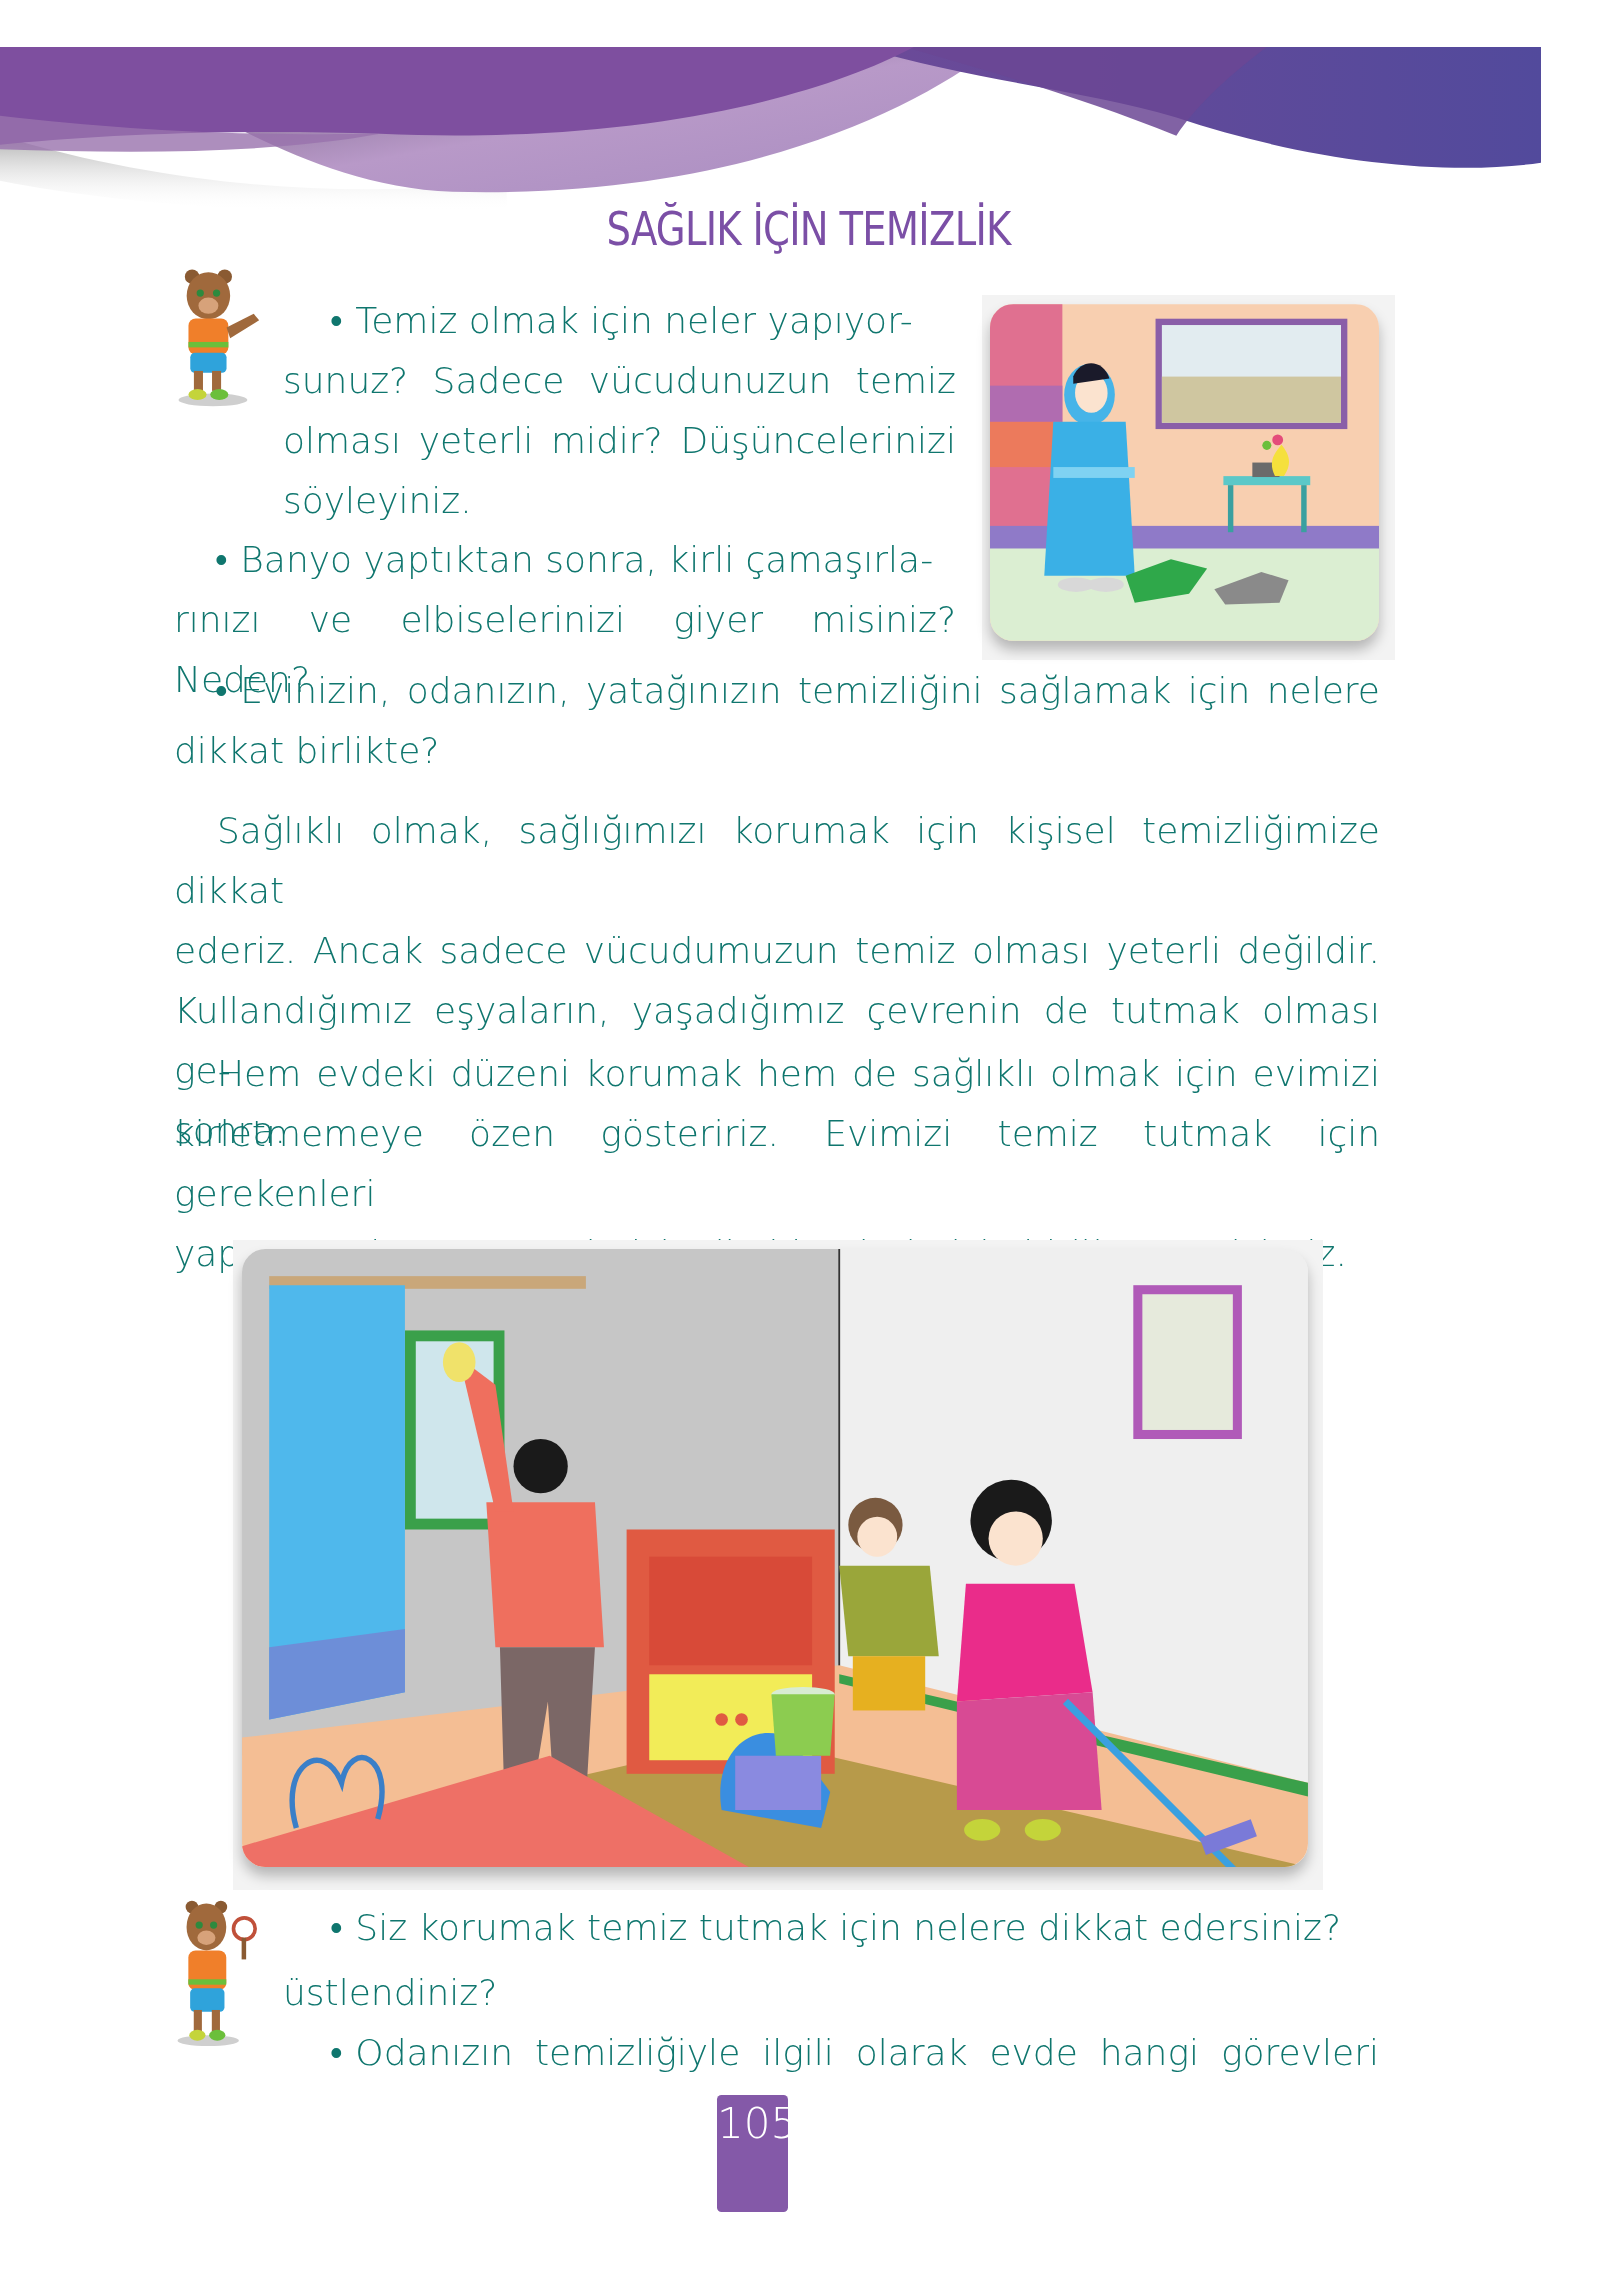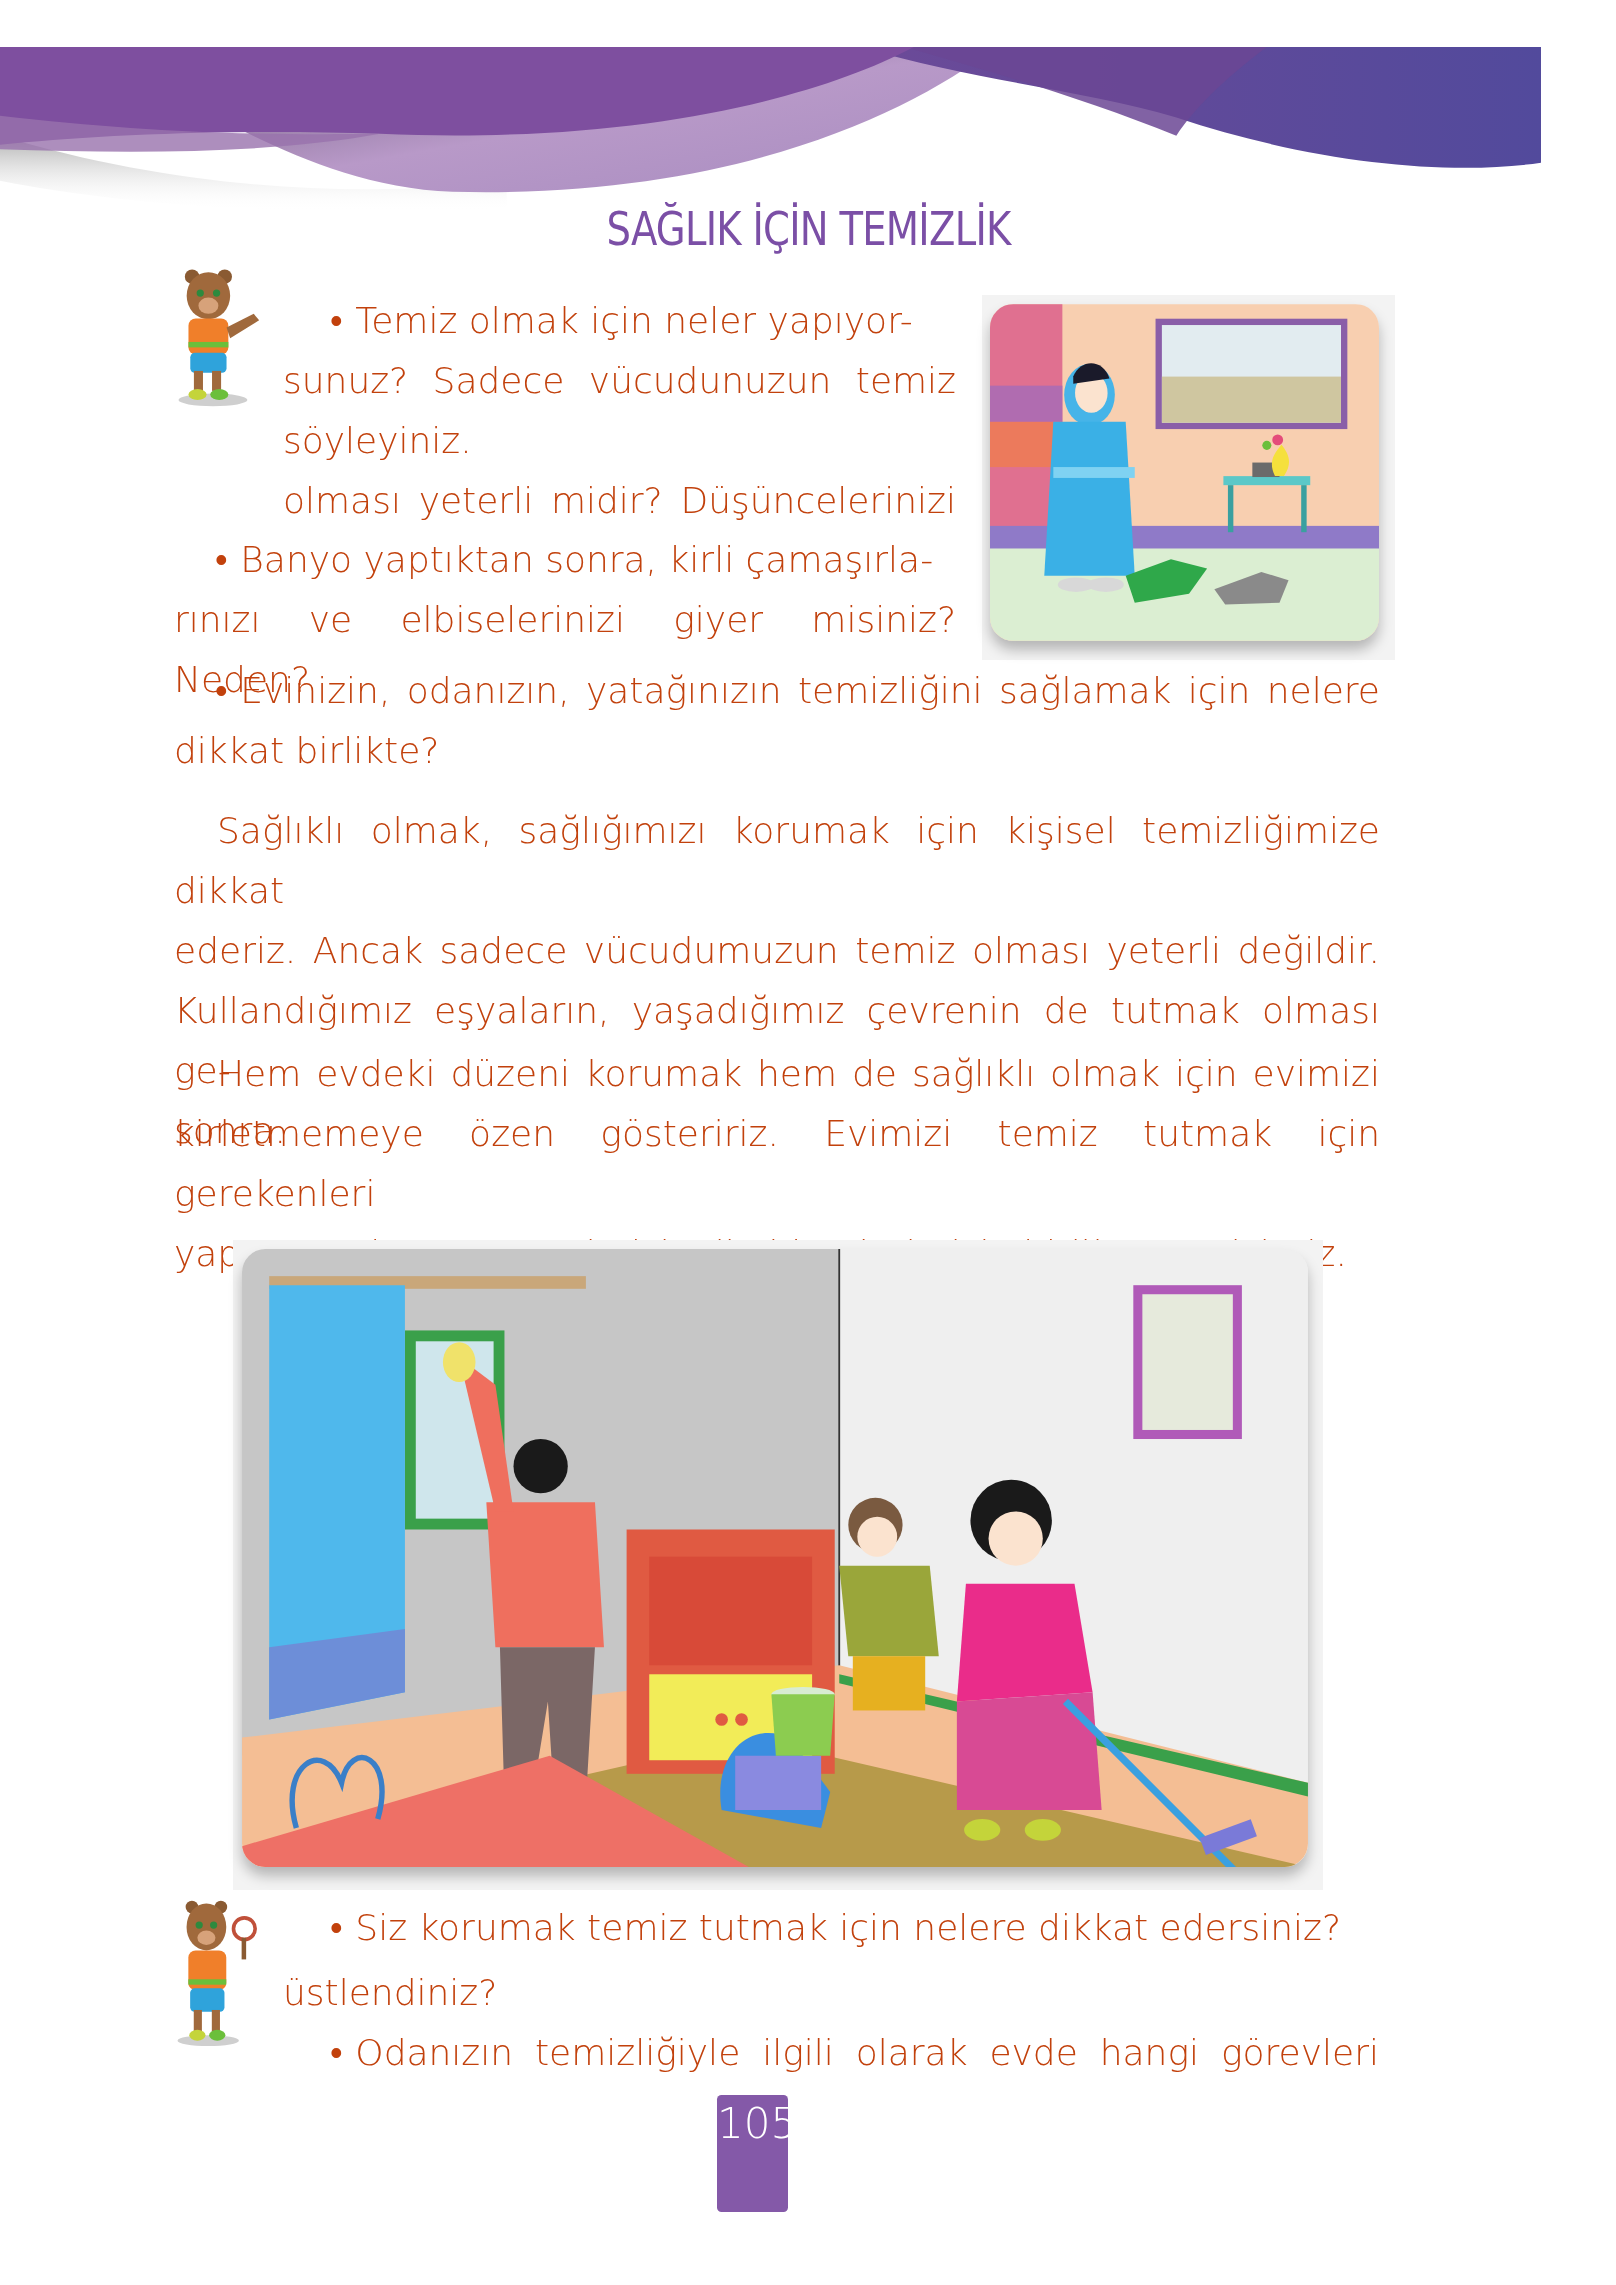--- a/index.html
+++ b/index.html
@@ -3,21 +3,21 @@
 <meta charset="utf-8">
 <style>
   html, body { margin:0; padding:0; background:#ffffff; }
   body { width:1617px; height:2285px; position:relative; overflow:hidden;
          font-family:"DejaVu Sans", "Liberation Sans", sans-serif; color:#231f20; }
   .banner { position:absolute; left:0; top:0; width:1617px; height:217px; }
   .title { position:absolute; left:0; width:1617px; top:201px; text-align:center;
            font-family:"DejaVu Sans", sans-serif; font-size:47px; color:#7b4fa6;
            letter-spacing:-0.9px; transform:scaleX(0.82); transform-origin:center; }
   .txt { position:absolute; font-size:36px; line-height:60px; font-weight:300;
-         color:#c2410c; text-align:justify; }
+         color:#0f766e; text-align:justify; }
   .txt p { margin:0; }
   .bullet::before { content:"•"; margin-right:12.7px; }
   .bear { position:absolute; }
   .photo { position:absolute; border-radius:23.5px; overflow:hidden;
            box-shadow:0 9px 12.7px rgba(0,0,0,0.25); }
   .photo-frame { position:absolute; background:#f3f3f3; }
   .page-no { position:absolute; left:717px; top:2095px; width:71px; height:117px;
              background:#8459a8; border-radius:4.5px; color:#fff; font-size:42px;
              text-align:left; line-height:58px; font-weight:300; }
 </style>
@@ -68,22 +68,22 @@
   <path d="M60 70 L 90 55 L 96 62 L 64 82 Z" fill="#a0693c"></path>
   <rect x="24" y="118" width="10" height="22" fill="#a0693c"></rect>
   <rect x="44" y="118" width="10" height="22" fill="#a0693c"></rect>
   <ellipse cx="28" cy="144" rx="10" ry="6" fill="#c4d43a"></ellipse>
   <ellipse cx="52" cy="144" rx="10" ry="6" fill="#6bbf3b"></ellipse>
 </svg>
 
 <div class="txt" style="left:283px;top:291px;width:673px;">
   <p style="text-indent:47px;"><span class="bullet"></span><span>Temiz olmak için neler yapıyor-</span></p>
   <p style="text-align-last:justify;">sunuz? Sadece vücudunuzun temiz</p>
+  <p style="text-align-last:justify;">olması yeterli midir? Düşüncelerinizi</p>
   <p>söyleyiniz.</p>
-  <p style="text-align-last:justify;">olması yeterli midir? Düşüncelerinizi</p>
 </div>
 
 <div class="txt" style="left:174px;top:530px;width:782px;">
   <p style="text-indent:41px;"><span class="bullet"></span><span>Banyo yaptıktan sonra, kirli çamaşırla-</span></p>
   <p style="text-align-last:justify;">rınızı ve elbiselerinizi giyer misiniz? Neden?</p>
 </div>
 
 <div class="photo-frame" style="left:982px;top:295px;width:413px;height:365px;"></div>
 <div class="photo" style="left:990px;top:304px;width:389px;height:337px;">
   <svg width="389" height="337" viewBox="0 0 430 372">

